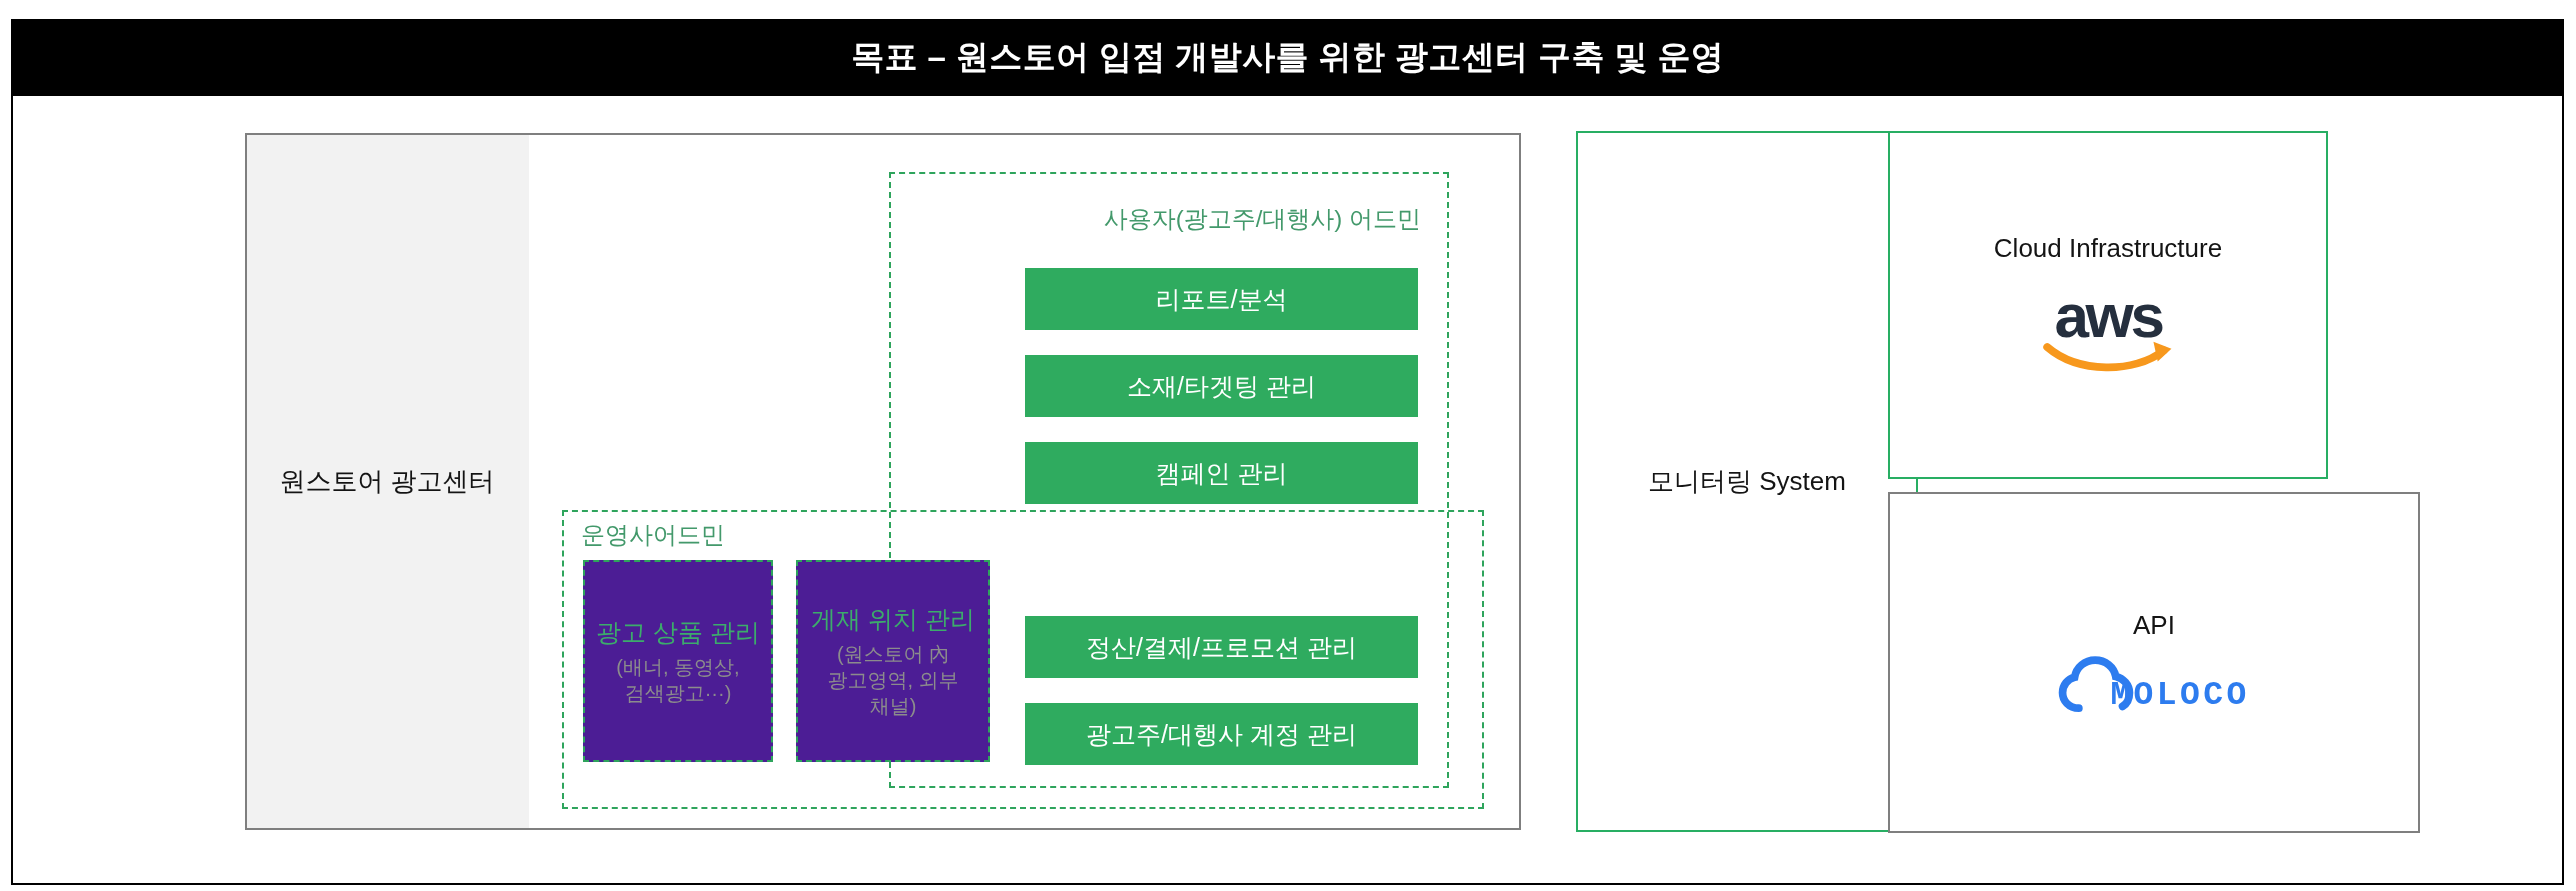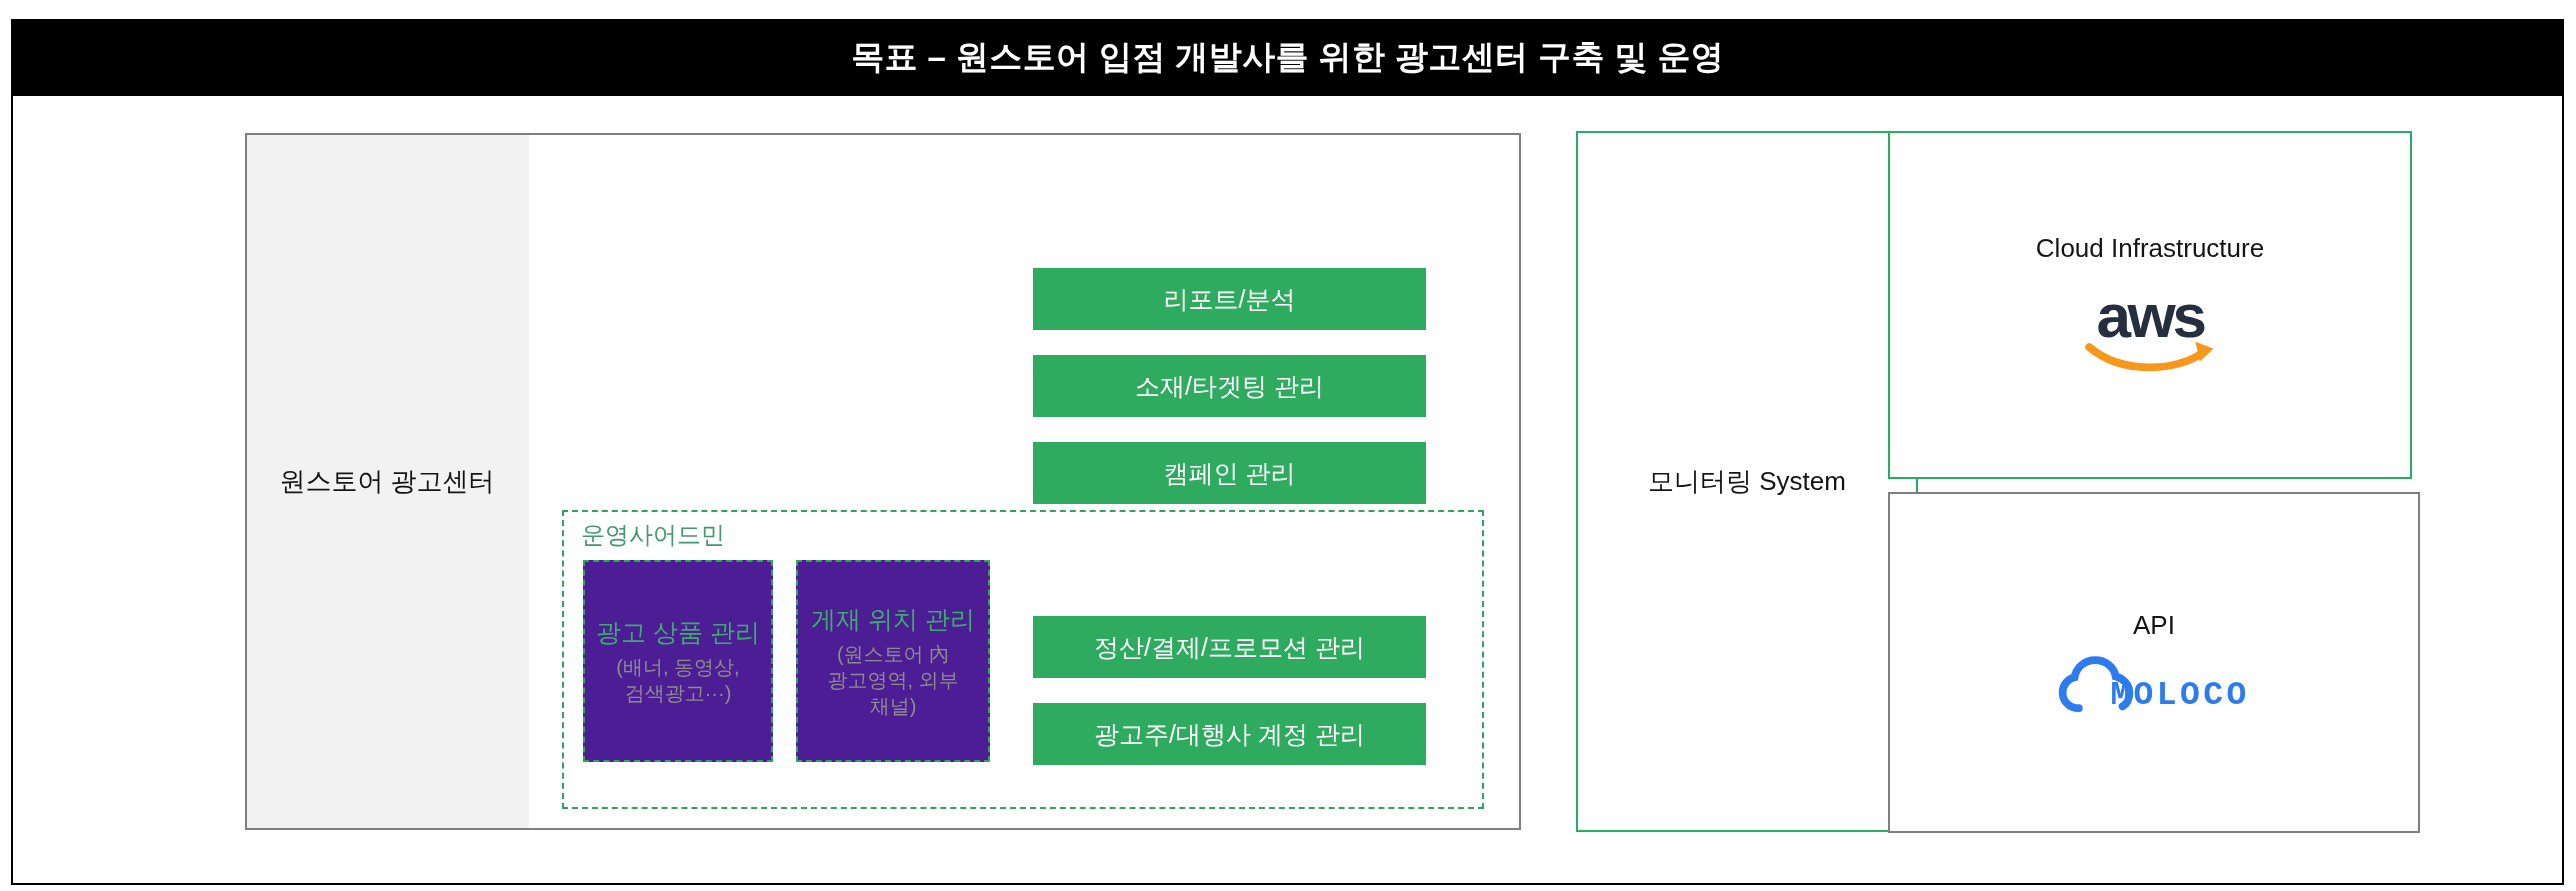--- a/index.html
+++ b/index.html
@@ -106,42 +106,41 @@
     white-space: pre-line; line-height: 1.3;
   }
   .admin-btn {
     position: absolute;
     left: 1025px; width: 393px; height: 62px;
     background: var(--green-btn);
     color: #ffffff;
     display: flex; align-items: center; justify-content: center;
     font-size: 25px;
     z-index: 4;
-    margin-left: 8px;
   }
   .btn-1 { top: 268px; }
   .btn-2 { top: 355px; }
   .btn-3 { top: 442px; }
   .btn-4 { top: 529px; }
   .btn-5 { top: 616px; }
   .btn-6 { top: 703px; }
   .monitor-box {
     position: absolute;
     left: 1576px; top: 131px;
     width: 342px; height: 701px;
     border: 2.6px solid var(--green-border);
     display: flex; align-items: center; justify-content: center;
     font-size: 26px; color: #141414;
     background: #ffffff;
     z-index: 1;
   }
   .cloud-box {
     position: absolute;
     left: 1888px; top: 131px;
-    width: 524px; height: 348px;
+    width: 440px; height: 348px;
     border: 2.6px solid var(--green-border);
     display: flex; flex-direction: column;
     align-items: center; justify-content: center;
     gap: 26px;
     background: #ffffff;
     z-index: 1;
   }
   .api-box {
     position: absolute;
     left: 1888px; top: 492px;
@@ -191,20 +190,23 @@
   <div class="title-band">
     <span>목표 – 원스토어 입점 개발사를 위한 광고센터 구축 및 운영</span>
   </div>
 
   <div class="gray-panel">
     <span>원스토어 광고센터</span>
   </div>
 
   <div class="outer-box"></div>
 
+  <div class="user-admin-box">
+    <span class="admin-label">사용자(광고주/대행사) 어드민</span>
+  </div>
 
   <div class="operator-box">
     <span class="admin-label">운영사어드민</span>
   </div>
 
   <div class="inner-box box1">
     <span class="inner-title">광고 상품 관리</span>
     <span class="inner-sub">(배너, 동영상,
 검색광고···)</span>
   </div>

